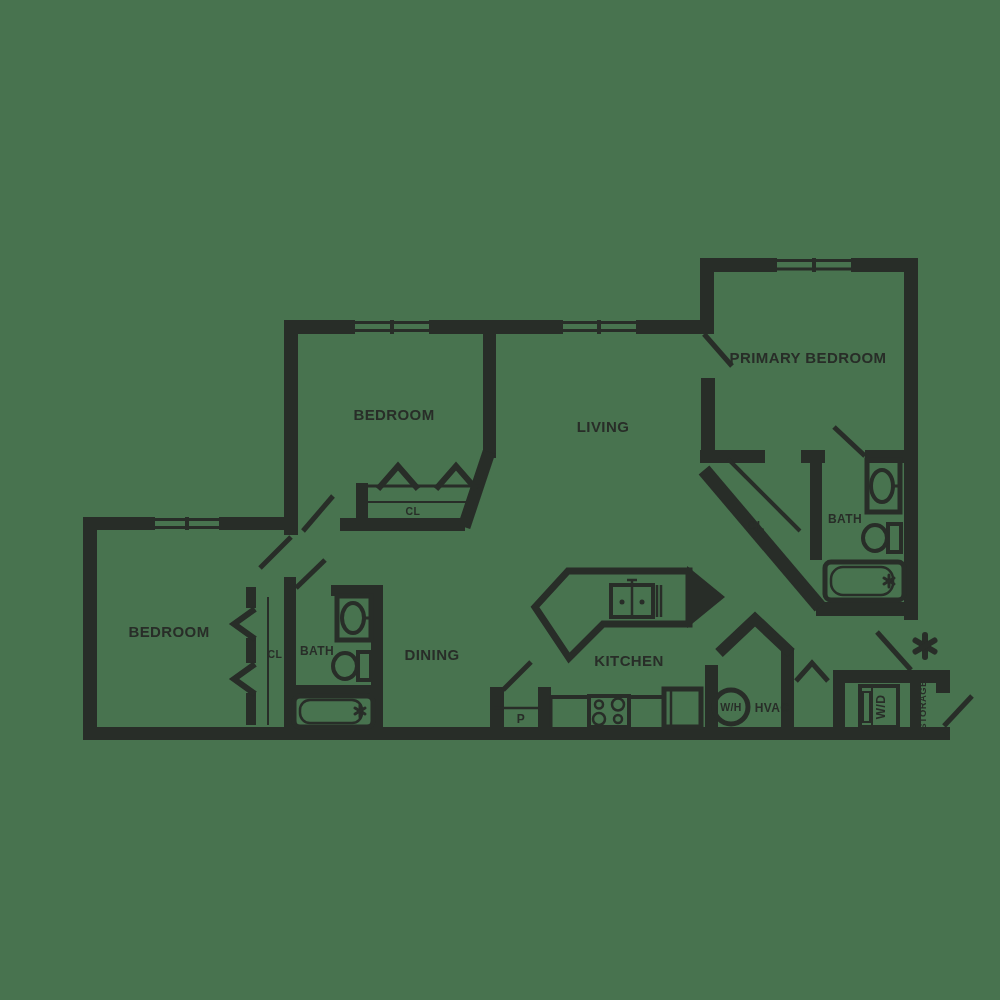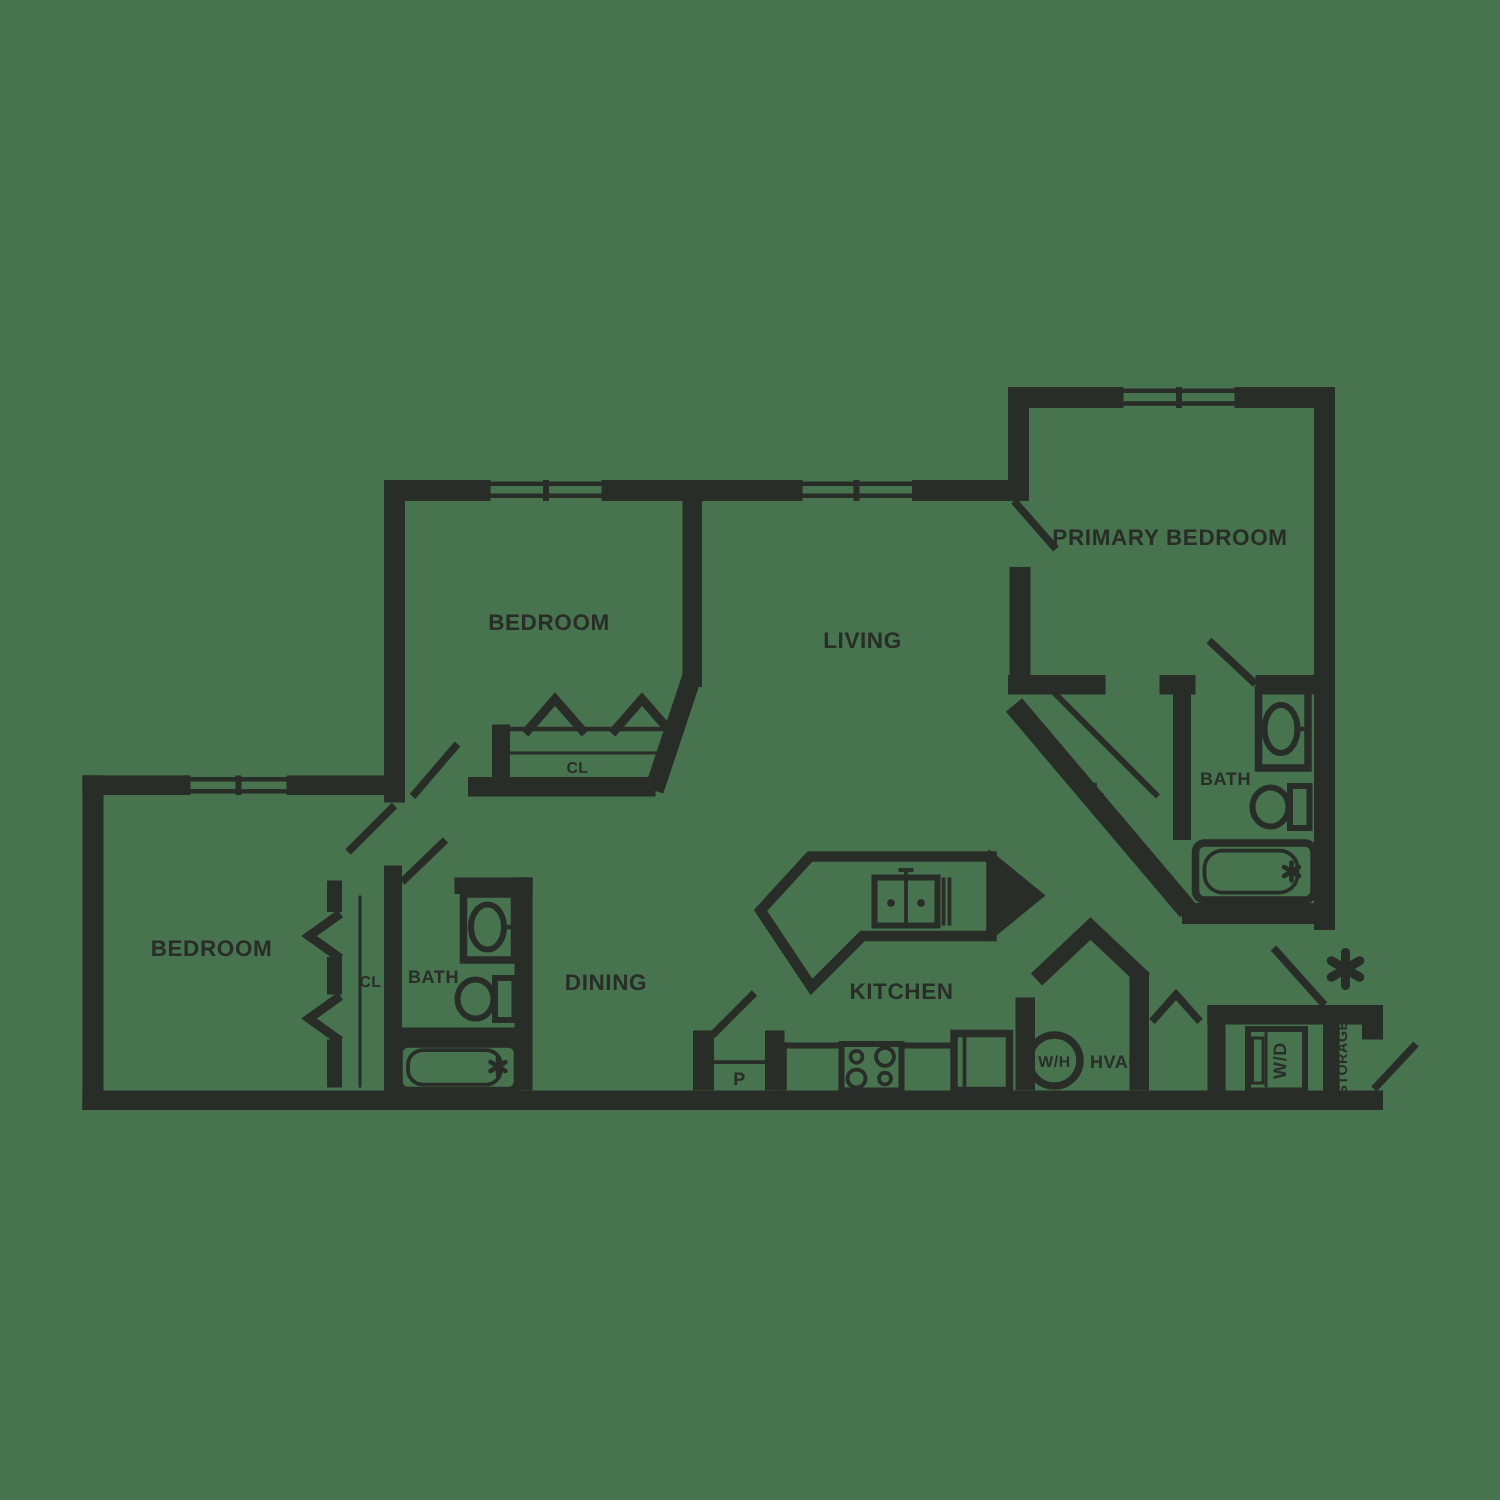--- a/index.html
+++ b/index.html
@@ -1,17 +1,17 @@
 <!DOCTYPE html>
 <html style="--background: #48734F; --ink: #282D28;"><head>
 <meta charset="utf-8">
 <style>
   :root { --background:#48734F; --ink:#282D28; }
   html,body { margin:0; padding:0; width:1000px; height:1000px; background:var(--background); overflow:hidden; }
-  .stage { position:relative; width:791px; height:1000px; }
+  .stage { position:relative; width:791px; height:1000px;padding-left:28px; }
   svg { display:block; }
   .wall { fill:var(--ink); stroke:none; }
   .ln   { stroke:var(--ink); fill:none; }
   .lbl  { fill:var(--ink); font-family:"Liberation Sans",sans-serif; font-weight:700; letter-spacing:.4px; }
   .lbl.main  { font-size:15px; }
   .lbl.small { font-size:12px; }
   .lbl.tiny  { font-size:10.5px; }
 </style>
 </head>
 <body>

